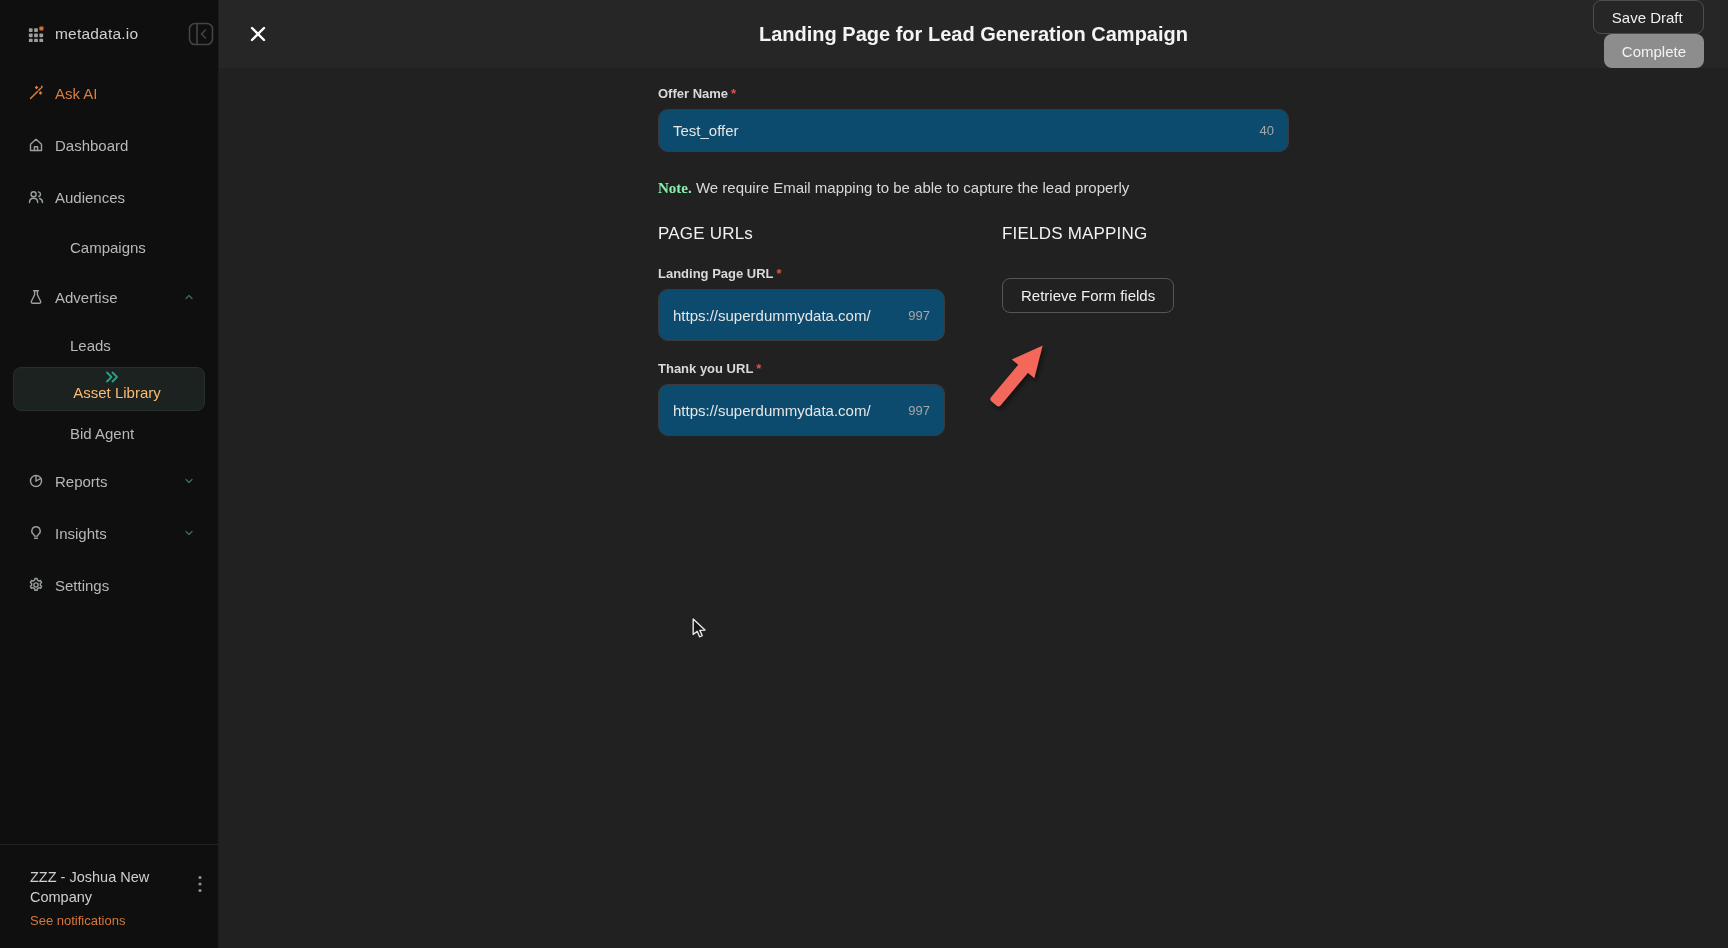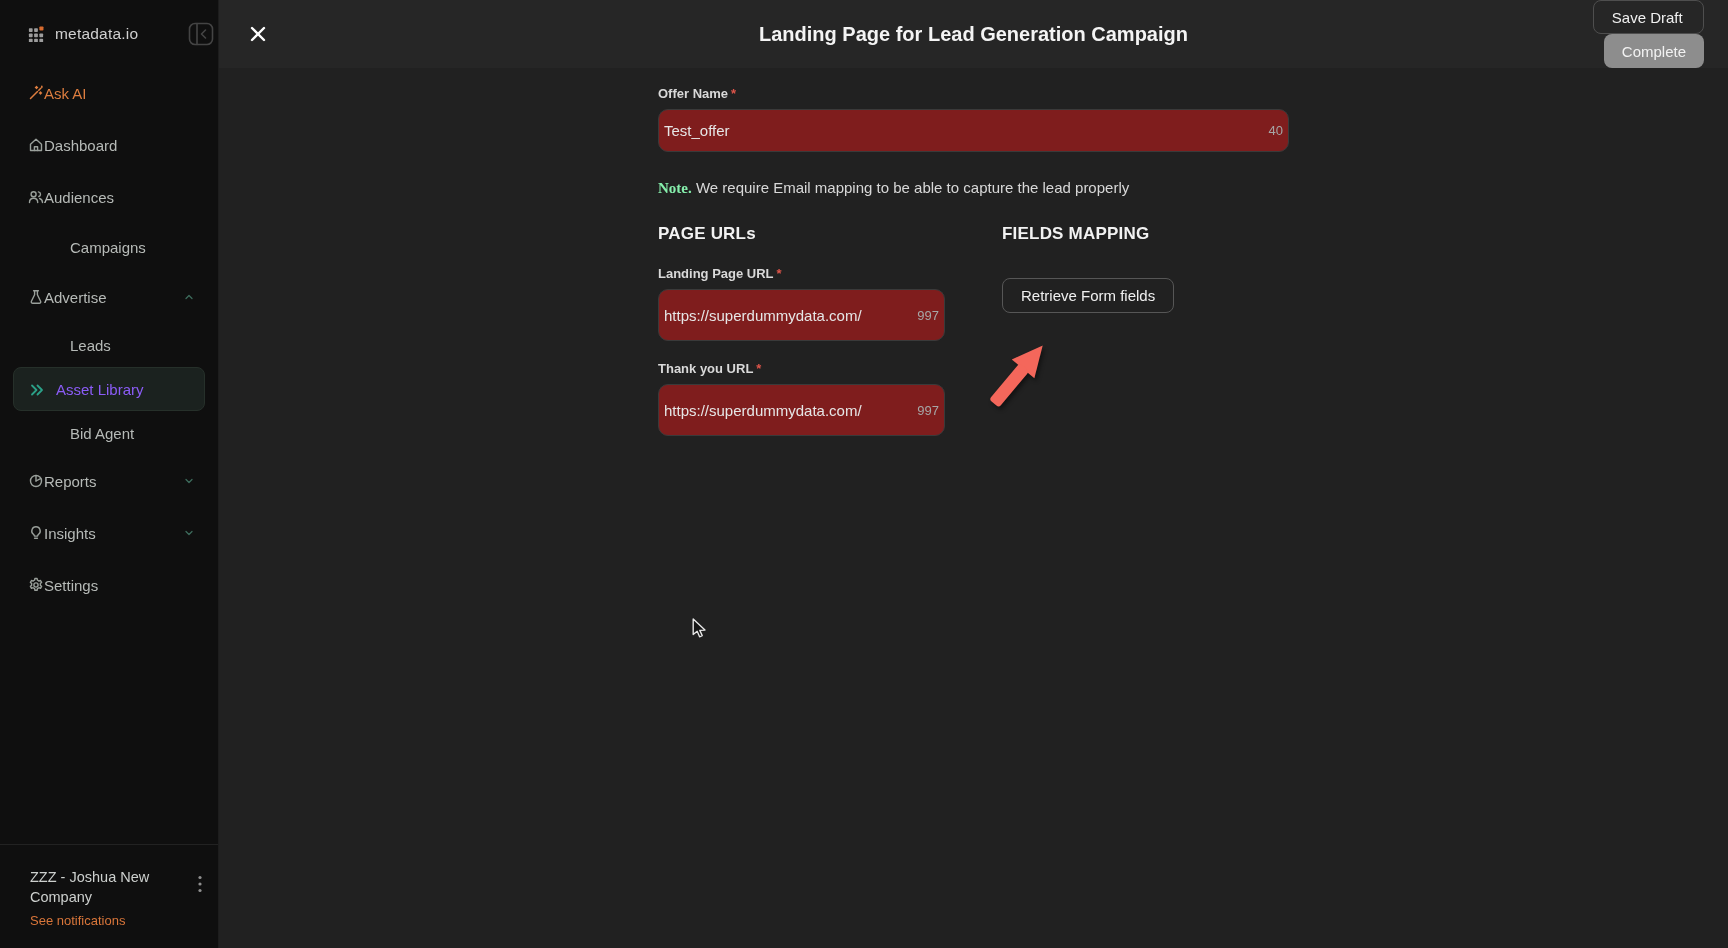--- a/index.html
+++ b/index.html
@@ -10,25 +10,25 @@
   .sidebar { position:absolute; left:0; top:0; width:219px; height:948px;
              background:#0f0f0f; border-right:1px solid #1d1d1d;
              display:flex; flex-direction:column; }
   .logo-row { height:67px; display:flex; align-items:center; padding:0 4px 0 28px; flex:none; }
   .brand { font-size:15.5px; color:#cfcfcf; margin-left:11px; letter-spacing:.2px; }
   .collapse-btn { margin-left:auto; cursor:pointer; display:flex; }
   .nav { flex:1 1 auto; overflow:hidden; }
   .nav-item { height:52px; margin:0 13px; border-radius:8px; display:flex;
               align-items:center; padding:0 10px 0 15px; font-size:15px;
               color:#b6bab7; cursor:pointer; }
-  .nav-item .lbl { }
+  .nav-item .lbl { margin-left:11px; }
   .nav-item.child { height:44px; }
   .nav-item.child.first { height:48px; }
   .nav-item.child .lbl { margin-left:42px; }
-  .nav-item.selected { background:#1b221f; border:1px solid #26302a; color:#8b5cf6; }
+  .nav-item.selected { background:#1b221f; border:1px solid #26302a; color:#fdba74;flex-direction:column; }
   .nav-item.selected .lbl { margin-left:11px; }
   .nav-item.askai { color:#dd7d3f; }
   .chev { margin-left:auto; display:flex; }
   .icon16 { width:16px; height:16px; flex:none; display:block; }
   .stroke-ic { fill:none; stroke:#9aa09b; stroke-width:1.4; stroke-linecap:round; stroke-linejoin:round; }
   .stroke-or { fill:none; stroke:#dd7d3f; stroke-width:1.5; stroke-linecap:round; stroke-linejoin:round; }
   .stroke-teal { fill:none; stroke:#3d6b5c; stroke-width:1.7; stroke-linecap:round; stroke-linejoin:round; }
   .stroke-teal2 { fill:none; stroke:#2ba188; stroke-width:1.8; stroke-linecap:round; stroke-linejoin:round; }
 
   .account { margin-top:auto; border-top:1px solid #222; padding:22px 16px 20px 30px;
@@ -47,31 +47,31 @@
   .btn { height:34px; border-radius:8px; font-size:15px; display:flex; align-items:center;
          padding:0 18px; cursor:pointer; font-family:"Liberation Sans", sans-serif; }
   .btn-outline { background:transparent; border:1px solid #4e4e4e; color:#f0f0f0; }
   .btn-gray { background:#8d8d8d; border:none; color:#f2f2f2; margin-left:11px; }
 
   
   .main { position:absolute; left:219px; top:68px; right:0; bottom:0; background:#212121; }
   .content { position:relative; margin-left:439px; width:632px; padding-top:18px; }
   .fld-label { font-size:13px; font-weight:700; color:#d9d9d9; margin-bottom:8px; }
   .req { color:#e0554a; margin-left:3px; }
-  .field { background:#7f1d1d; border:1px solid #3a3a3a; border-radius:10px;
-           display:flex; align-items:center; padding:0 5px; }
+  .field { background:#0c4a6e; border:1px solid #3a3a3a; border-radius:10px;
+           display:flex; align-items:center; padding:0 14px; }
   .field input { flex:1; background:transparent; border:none; outline:none; color:#e6e6e6;
                  font-size:15px; font-family:"Liberation Sans", sans-serif; }
   .field .count { font-size:13px; color:#a6a6a6; margin-left:10px; }
   .field-offer { width:631px; height:43px; }
   .field-url { width:287px; height:52px; }
   .note { margin-top:27px; font-size:15px; color:#d8d8d8; }
   .note b { color:#86efac;font-family:Liberation Serif, serif; }
   .cols { margin-top:27px; display:grid; grid-template-columns:287px 288px; column-gap:57px; }
-  .sec-h { font-size:17px; font-weight:700; color:#f2f2f2; letter-spacing:.2px; }
+  .sec-h { font-size:17px; font-weight:400; color:#f2f2f2; letter-spacing:.2px; }
   .url-block { margin-top:22px; }
   .url-block + .url-block { margin-top:20px; }
   .retrieve-btn { margin-top:34px; height:35px; border:1px solid #565656; border-radius:8px;
                   background:transparent; color:#f0f0f0; font-size:15px; padding:0 18px;
                   display:inline-flex; align-items:center; cursor:pointer;
                   font-family:"Liberation Sans", sans-serif; }
   .arrow-anno { position:absolute; left:772px; top:266px; pointer-events:none;
                 filter:drop-shadow(2px 3px 2px rgba(0,0,0,.45)); }
   .cursor { position:absolute; left:473px; top:550px; pointer-events:none; }
 </style>

